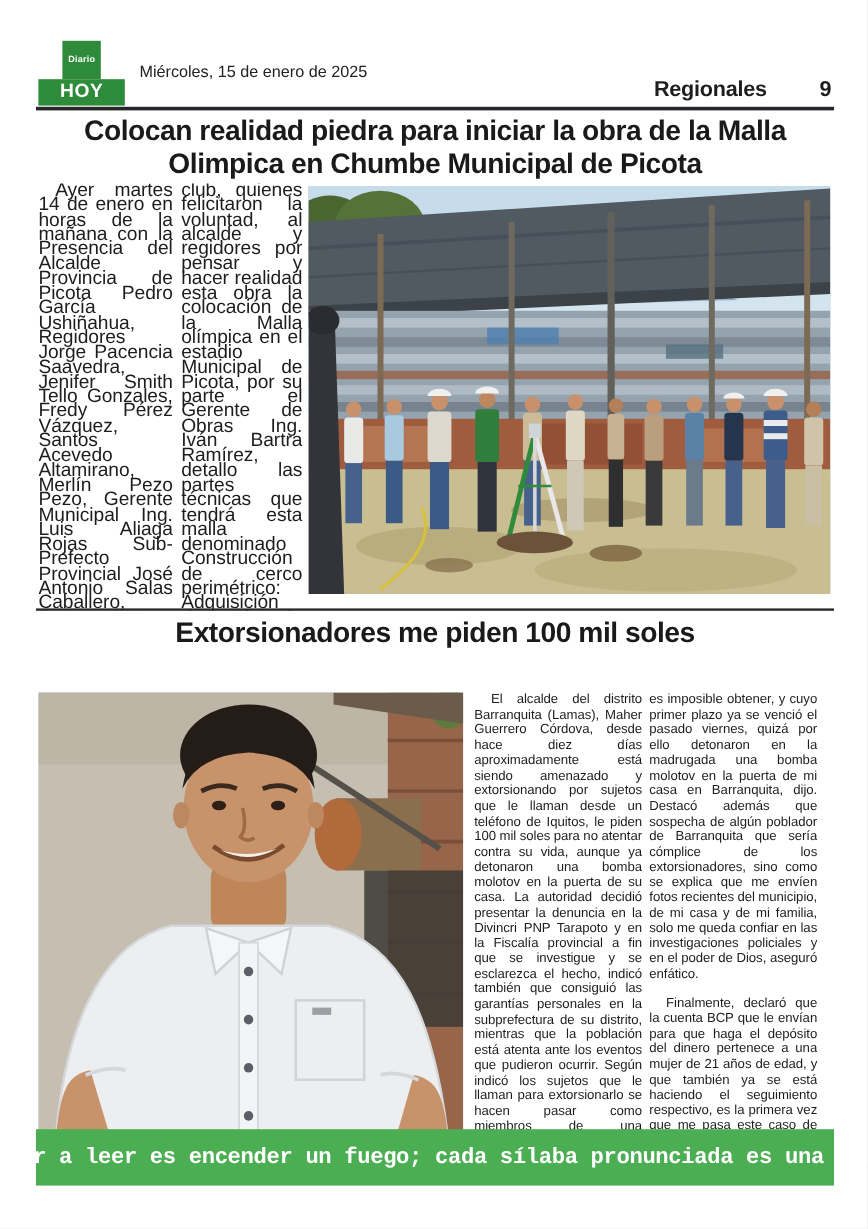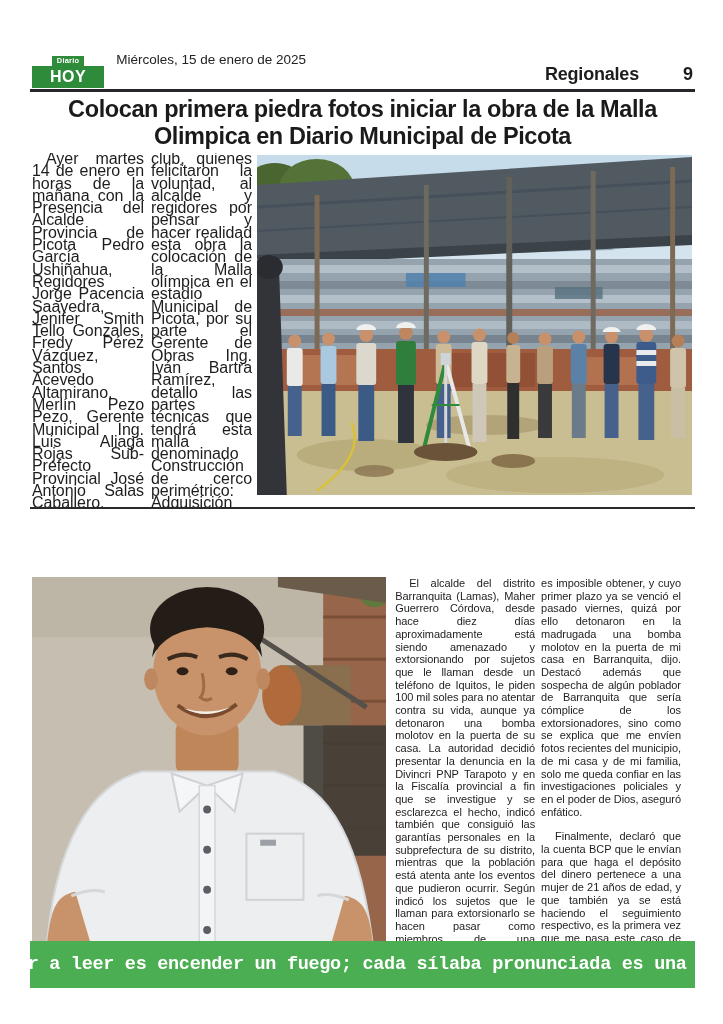--- a/index.html
+++ b/index.html
@@ -8,21 +8,21 @@
     --ink:#1d1d1d;
   }
   *{margin:0;padding:0;box-sizing:border-box;}
   html,body{background:#e9e9e9;}
   body{font-family:"Liberation Sans",sans-serif;color:var(--ink);}
   .page{position:relative;width:723px;height:1024px;background:#ffffff;margin:0 auto;overflow:hidden;}
 
   
   .header{position:absolute;left:32px;right:30px;top:53px;height:35px;display:flex;align-items:flex-end;}
   .brand{display:flex;flex-direction:column;align-items:center;margin-right:12px;}
-  .brand .diario{background:var(--logo_green);color:#fff;font-size:7.5px;font-weight:bold;padding:1px 5px;line-height:8px;letter-spacing:.2px;}
+  .brand .diario{background:var(--logo_green);color:#fff;font-size:7.5px;font-weight:bold;padding:12px 5px;line-height:8px;letter-spacing:.2px;}
   .brand .hoy{background:var(--logo_green);color:#fff;font-size:16px;font-weight:bold;padding:2px 18px 3px;line-height:17px;letter-spacing:.5px;}
   .issue-date{font-size:13.5px;color:#222;padding-bottom:21px;}
   .header .spacer{flex:1;}
   .section-title{font-size:18px;font-weight:bold;padding-bottom:3px;letter-spacing:-.2px;}
   .page-number{font-size:18px;font-weight:bold;margin-left:44px;padding-bottom:3px;}
   .header-rule{position:absolute;left:30px;right:28px;top:89px;height:3px;background:#26262b;}
 
   
   .headline{position:absolute;left:30px;right:28px;text-align:center;font-weight:bold;
             font-size:23.5px;line-height:27px;letter-spacing:-.4px;color:#1a1a1a;}
@@ -67,22 +67,22 @@
       <span class="hoy">HOY</span>
     </div>
     <span class="issue-date">Miércoles, 15 de enero de 2025</span>
     <span class="spacer"></span>
     <span class="section-title">Regionales</span>
     <span class="page-number">9</span>
   </div>
   <div class="header-rule"></div>
 
   <div class="headline headline-1">
-    <span>Colocan primera piedra fotos iniciar la obra de la Malla</span>
-    <span>Olimpica en Diario Municipal de Picota</span>
+    <span>Colocan realidad piedra para iniciar la obra de la Malla</span>
+    <span>Olimpica en Chumbe Municipal de Picota</span>
   </div>
 
   <div class="article-1-body">
     <div class="newscol a1-col">
       <p class="indent">Ayer martes 14 de enero en horas de la mañana con la Presencia del Alcalde Provincia de Picota Pedro García Ushiñahua, Regidores Jorge Pacencia Saavedra, Jenifer Smith Tello Gonzales, Fredy Pérez Vázquez, Santos Acevedo Altamirano, Merlín Pezo Pezo, Gerente Municipal Ing. Luis Aliaga Rojas Sub-Prefecto Provincial José Antonio Salas Caballero, Renan Vega Jorge, futbolista calificado, coordinador del IPD, Presidente de la Liga Provincial de Picota Lenin Chujandama Sinti, de la Liga Distrital Picota Javin Saavedra Saavedra, Rolando García Mori, Ex Alcalde y presidente de un</p>
     </div>
     <div class="newscol a1-col">
       <p>club, quienes felicitaron la voluntad, al alcalde y regidores por pensar y hacer realidad esta obra la colocación de la Malla olímpica en el estadio Municipal de Picota, por su parte el Gerente de Obras Ing. Iván Bartra Ramírez, detallo las partes técnicas que tendrá esta malla denominado Construcción de cerco perimétrico: Adquisición de equipo de otros activos complementarios en el estadio, con CUI 2663870. Menciono, mientras tanto el alcalde provincial puso la primera piedra dando inicio de esta manera la mencionada obra. (Armando Ushiñahua Chumbe).</p>
     </div>
     <div class="photo-frame a1-photo">
@@ -210,20 +210,21 @@
 
         <polygon points="0,118 22,108 30,340 0,340" fill="#33343a"></polygon>
         <ellipse cx="12" cy="112" rx="14" ry="12" fill="#2b2c31"></ellipse>
       </svg>
     </div>
   </div>
 
   <div class="article-divider"></div>
 
   <div class="headline headline-2">
+    <span>Extorsionadores me piden 100 mil soles</span>
   </div>
 
   <div class="article-2-body">
     <div class="photo-frame a2-photo">
       <svg viewBox="0 0 360 380" preserveAspectRatio="none">
         <rect width="360" height="380" fill="#c6bfb1"></rect>
         <rect x="0" y="0" width="360" height="60" fill="#bdb5a5"></rect>
 
         <rect x="296" y="0" width="64" height="380" fill="#96654a"></rect>
         <g stroke="#7a4f38" stroke-width="3">

